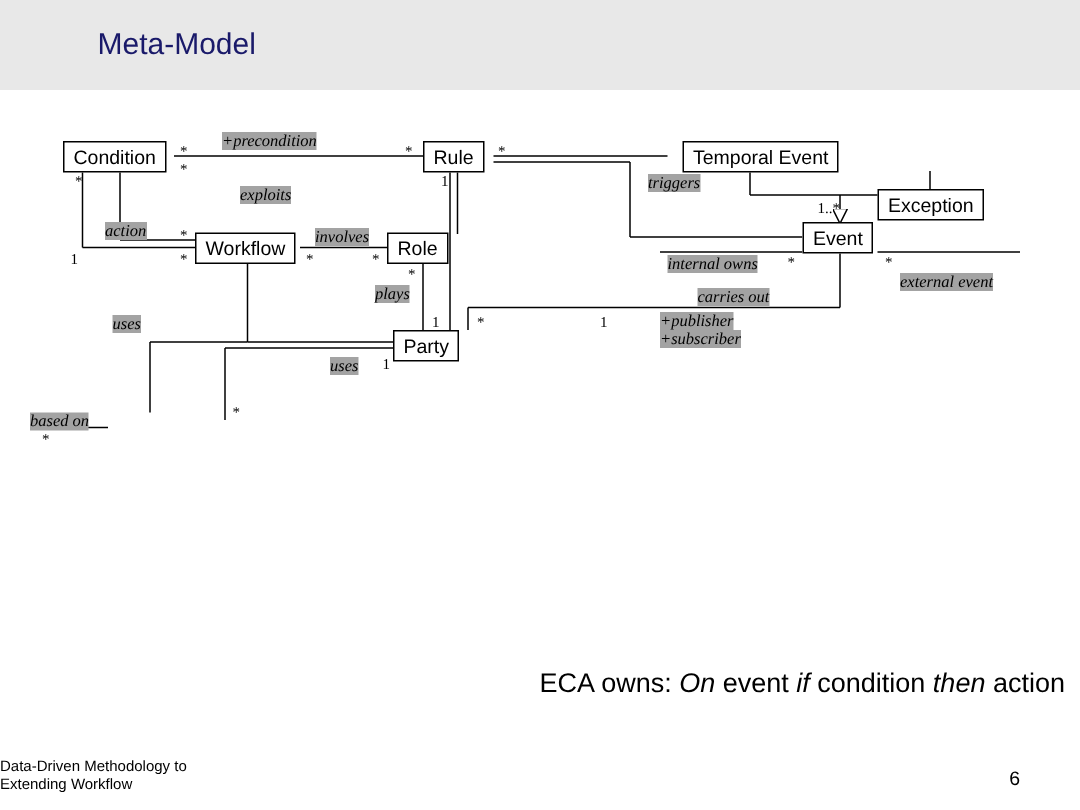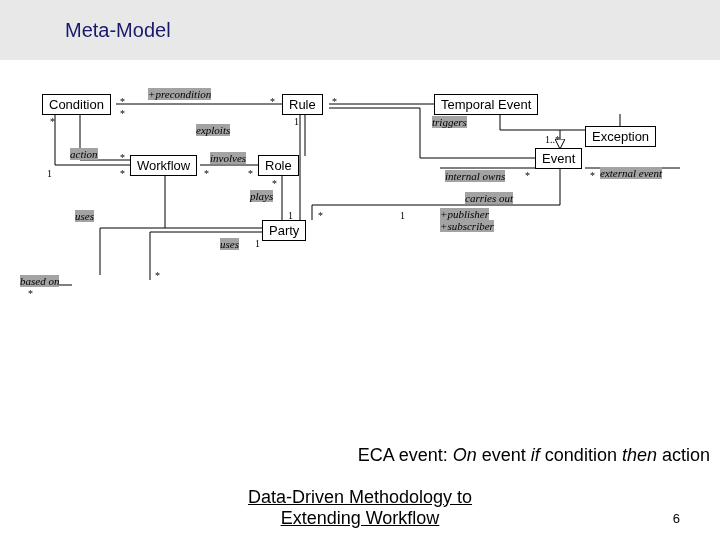--- a/index.html
+++ b/index.html
@@ -58,24 +58,22 @@
     position: absolute;
     right: 10px;
     top: 445px;
     font-size: 18px;
   }
   .eca .i { font-style: italic; }
   .footer {
     position: absolute;
     bottom: 10px;
     width: 100%;
-    text-align: center;
-    font-size: 18px;
+    font-size: 10px;
     line-height: 1.2;
-    text-decoration: underline;
   }
   .pagenum {
     position: absolute;
     bottom: 14px;
     right: 40px;
     font-size: 13px;
   }
 </style>
 </head>
 <body>
@@ -134,38 +132,38 @@
 
     <line x1="560" y1="108" x2="560" y2="145" stroke="#000"></line>
     <line x1="560" y1="145" x2="312" y2="145" stroke="#000"></line>
     <line x1="312" y1="145" x2="312" y2="160" stroke="#000"></line>
 
     <line x1="300" y1="160" x2="300" y2="54" stroke="#000"></line>
   </svg>
 
   <div class="box" style="left:42px; top:34px;">Condition</div>
   <div class="box" style="left:282px; top:34px;">Rule</div>
-  <div class="box" style="left:434px; top:34px;">Temporal Event</div>
+  <div class="box" style="left:455px; top:34px;">Temporal Event</div>
   <div class="box" style="left:585px; top:34px;margin-top:32px;">Exception</div>
 
   <div class="box" style="left:535px; top:88px;">Event</div>
 
   <div class="box" style="left:130px; top:95px;">Workflow</div>
   <div class="box" style="left:258px; top:95px;">Role</div>
 
   <div class="box" style="left:262px; top:160px;">Party</div>
 
 
   <div class="lbl" style="left:148px; top:28px;">+precondition</div>
-  <div class="lbl" style="left:160px; top:64px;margin-left:36px;">exploits</div>
+  <div class="lbl" style="left:160px; top:64px;">exploits</div>
   <div class="lbl" style="left:70px; top:88px;">action</div>
   <div class="lbl" style="left:210px; top:92px;">involves</div>
   <div class="lbl" style="left:432px; top:56px;">triggers</div>
   <div class="lbl" style="left:445px; top:110px;">internal owns</div>
-  <div class="lbl" style="left:600px; top:107px;">external event</div>
+  <div class="lbl" style="left:600px; top:122px;">external event</div>
   <div class="lbl" style="left:250px; top:130px;">plays</div>
   <div class="lbl" style="left:75px; top:150px;">uses</div>
   <div class="lbl" style="left:20px; top:215px;">based on</div>
   <div class="lbl" style="left:465px; top:132px;">carries out</div>
   <div class="lbl" style="left:220px; top:178px;">uses</div>
   <div class="lbl" style="left:440px; top:148px;">+publisher</div>
   <div class="lbl" style="left:440px; top:160px;">+subscriber</div>
 
   <div class="mult" style="left:120px; top:36px;">*</div>
   <div class="mult" style="left:270px; top:36px;">*</div>
@@ -184,20 +182,20 @@
   <div class="mult" style="left:525px; top:110px;">*</div>
   <div class="mult" style="left:590px; top:110px;">*</div>
   <div class="mult" style="left:400px; top:150px;">1</div>
   <div class="mult" style="left:318px; top:150px;">*</div>
   <div class="mult" style="left:155px; top:210px;">*</div>
   <div class="mult" style="left:255px; top:178px;">1</div>
   <div class="mult" style="left:28px; top:228px;">*</div>
 </div>
 
 <div class="eca">
-  <span>ECA event: </span><span class="i">On</span><span> event </span><span class="i">if</span><span> condition </span><span class="i">then</span><span> action</span>
+  <span>ECA owns: </span><span class="i">On</span><span> event </span><span class="i">if</span><span> condition </span><span class="i">then</span><span> action</span>
 </div>
 
 <div class="footer">
   <div>Data-Driven Methodology to</div>
   <div>Extending Workflow</div>
 </div>
 <div class="pagenum">6</div>
 
 </body></html>

